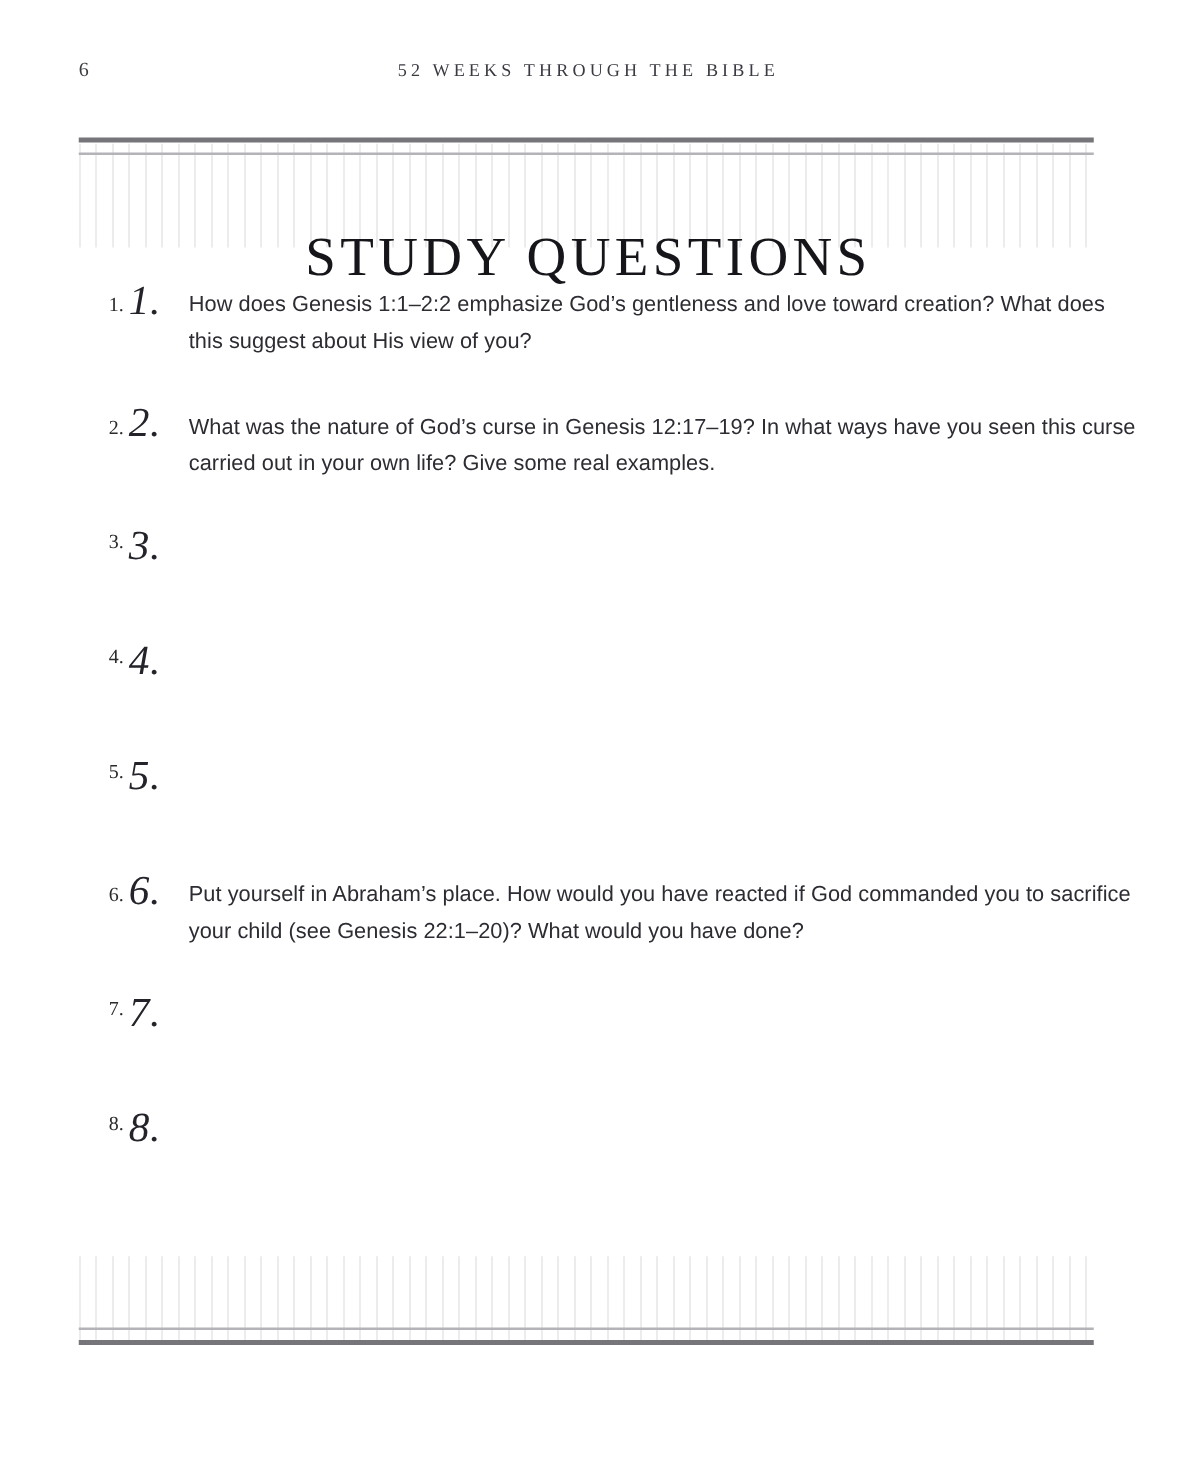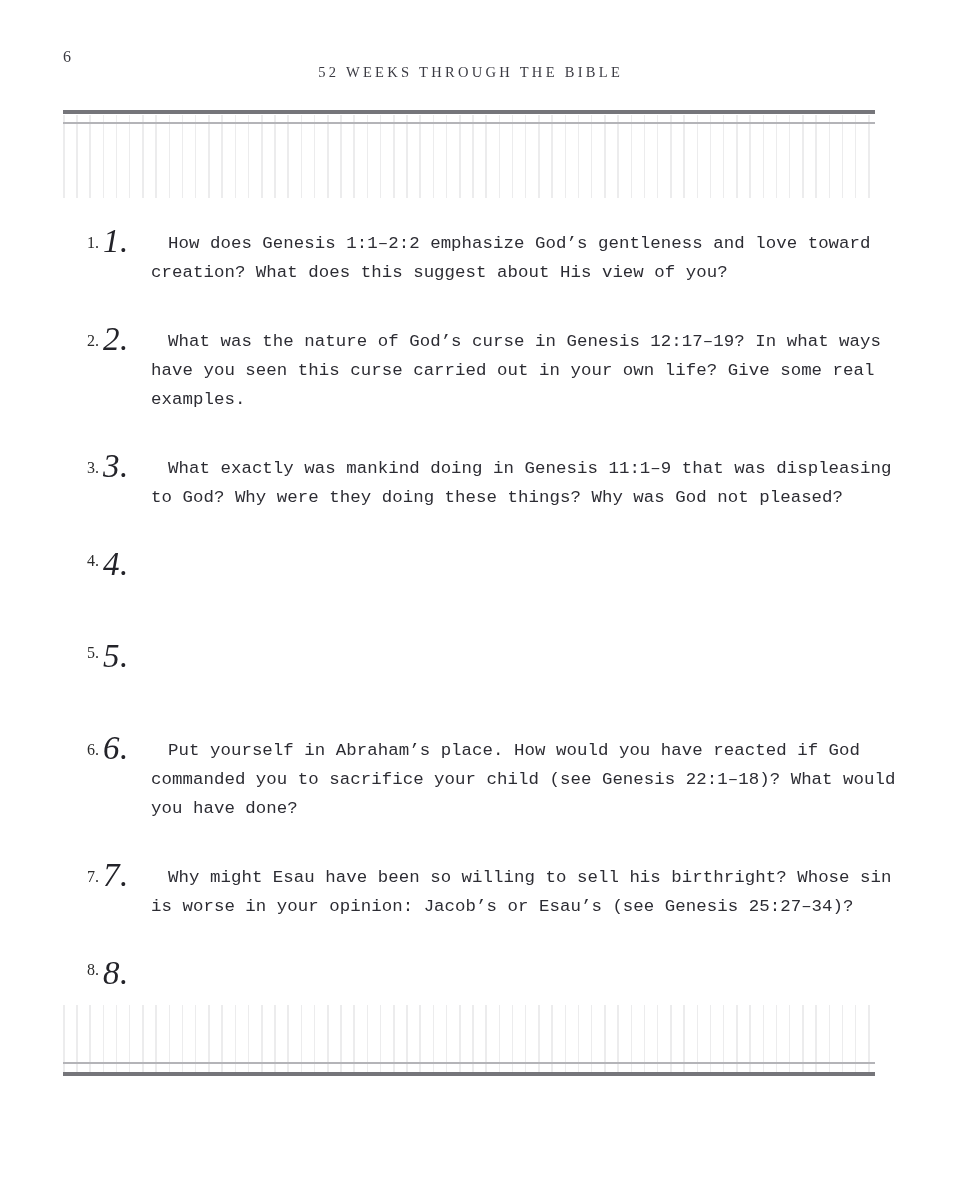--- a/index.html
+++ b/index.html
@@ -35,21 +35,21 @@
     top: 0;
     font-family: "Liberation Serif", "DejaVu Serif", serif;
     font-size: 16px;
     color: #3b3b42;
     line-height: 26px;
   }
   .running-title {
     position: absolute;
     left: 0;
     right: 0;
-    top: 15px;
+    top: 0;
     text-align: center;
     font-family: "Liberation Serif", "DejaVu Serif", serif;
     font-size: 14.5px;
     letter-spacing: 3.3px;
     color: #3a3a42;
     line-height: 26px;
     text-indent: 3.3px;
   }
 
   
@@ -141,27 +141,26 @@
     text-align: left;
     font-family: "Liberation Serif", "DejaVu Serif", serif;
     font-style: italic;
     font-size: 33px;
     color: #232329;
     line-height: 40px;
     letter-spacing: 0.5px;
   }
 
   .q-text {
-    font-family: Liberation Mono, monospace;
+    font-family: Liberation Sans, sans-serif;
     font-size: 17.4px;
     line-height: 29px;
     color: #2c2c33;
     text-align: left;
     letter-spacing: 0.05px;
-    margin-left: 17px;
   }
 </style>
 </head>
 <body>
 
 <div class="page">
 
   <div class="running-head">
     <div class="folio">6</div>
     <div class="running-title">52 WEEKS THROUGH THE BIBLE</div>
@@ -169,46 +168,45 @@
 
   <div class="frame">
     <div class="rule-heavy top"></div>
     <div class="stripes top"></div>
     <div class="rule-light top"></div>
     <div class="stripes bottom"></div>
     <div class="rule-light bottom"></div>
     <div class="rule-heavy bottom"></div>
   </div>
 
+  <h1 class="section-title">STUDY QUESTIONS</h1>
 
   <ol class="questions">
     <li class="question">
       <span class="q-number">1.</span>
       <span class="q-text">How does Genesis 1:1–2:2 emphasize God’s gentleness and love toward creation? What does this suggest about His view of you?</span>
     </li>
     <li class="question">
       <span class="q-number">2.</span>
       <span class="q-text">What was the nature of God’s curse in Genesis 12:17–19? In what ways have you seen this curse carried out in your own life? Give some real examples.</span>
     </li>
     <li class="question">
       <span class="q-number">3.</span>
-      <span class="q-text">What exactly was mankind doing in Genesis 11:1–9 that was displeasing to God? Why were they doing these things? Why was God not pleased?</span>
     </li>
     <li class="question">
       <span class="q-number">4.</span>
     </li>
     <li class="question">
       <span class="q-number">5.</span>
     </li>
     <li class="question">
       <span class="q-number">6.</span>
-      <span class="q-text">Put yourself in Abraham’s place. How would you have reacted if God commanded you to sacrifice your child (see Genesis 22:1–18)? What would you have done?</span>
+      <span class="q-text">Put yourself in Abraham’s place. How would you have reacted if God commanded you to sacrifice your child (see Genesis 22:1–20)? What would you have done?</span>
     </li>
     <li class="question">
       <span class="q-number">7.</span>
-      <span class="q-text">Why might Esau have been so willing to sell his birthright? Whose sin is worse in your opinion: Jacob’s or Esau’s (see Genesis 25:27–34)?</span>
     </li>
     <li class="question">
       <span class="q-number">8.</span>
     </li>
   </ol>
 
 </div>
 
 </body></html>

